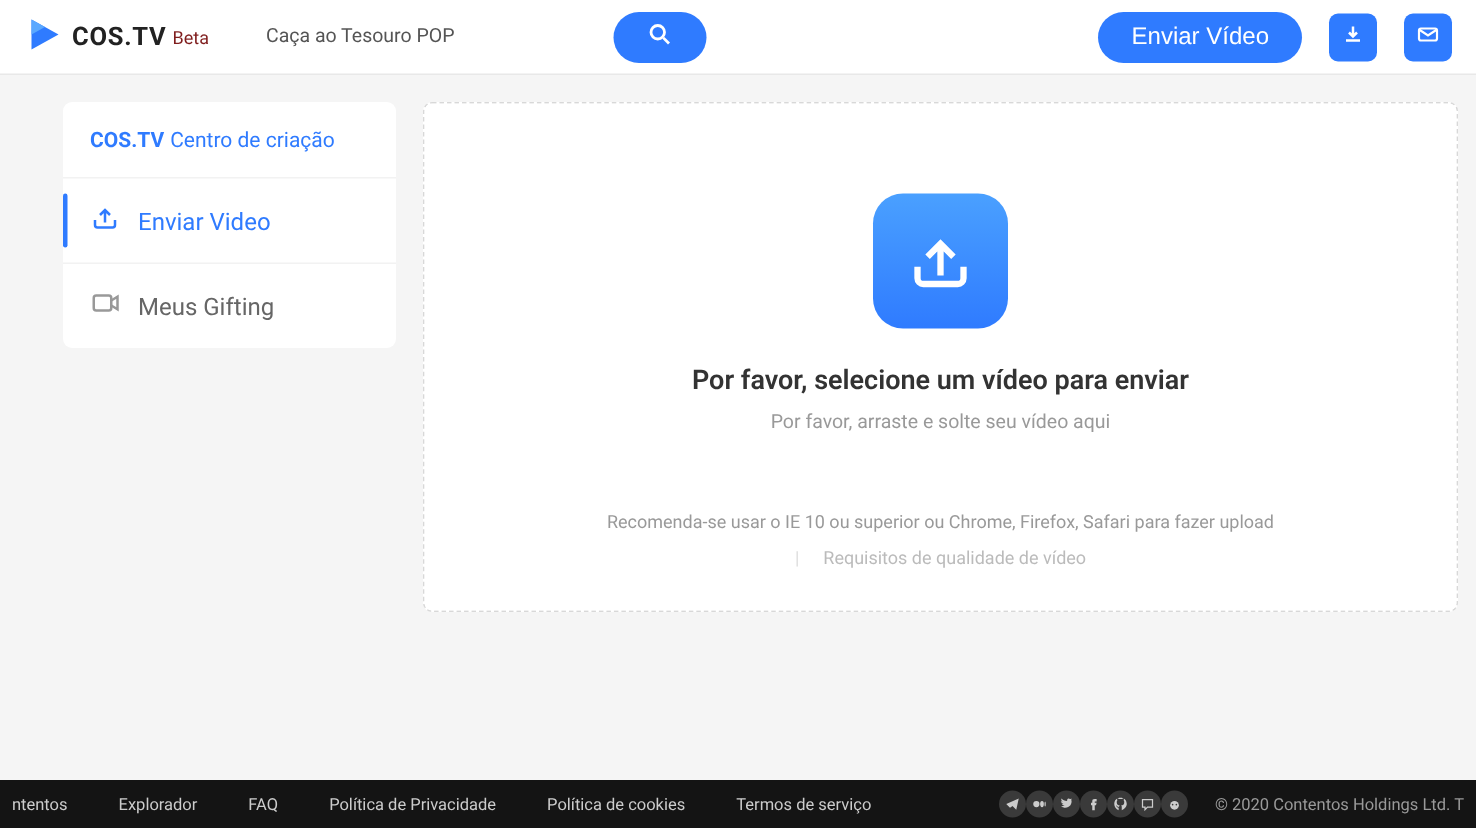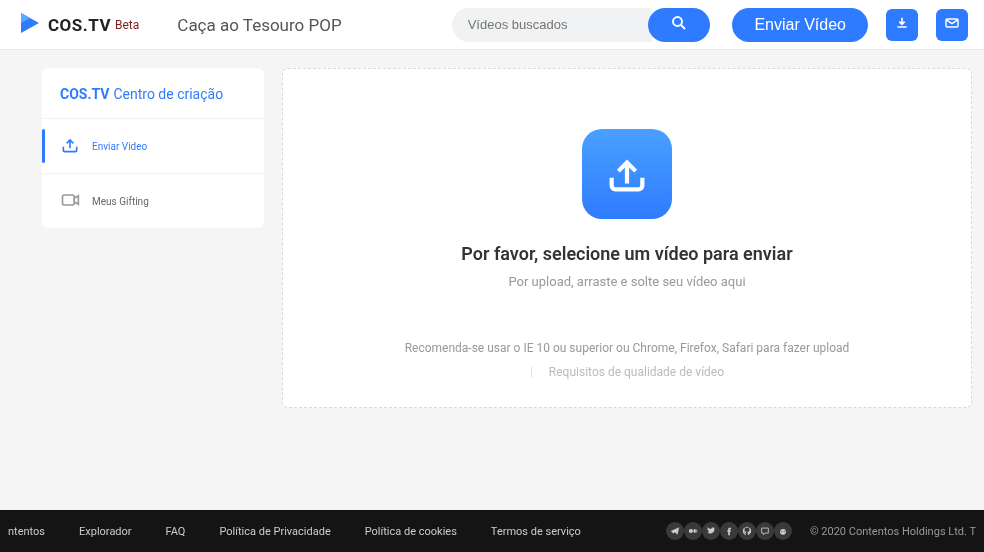--- a/index.html
+++ b/index.html
@@ -17,21 +17,21 @@
   background: #fff;
   border-bottom: 1px solid #e8e8e8;
   display: flex;
   align-items: center;
   padding: 0 16px;
 }
 .logo-group { display: flex; align-items: center; }
 .logo-icon { margin-right: 6px; }
 .logo-text { font-weight: 700; font-size: 17px; color: #222; letter-spacing: 0.5px; }
 .beta { font-size: 12px; color: #7f1d1d; margin-left: 4px; }
-.promo-link { font-size: 17px; color: #555; margin-left: 38px; cursor: pointer; }
+.promo-link { font-size: 13px; color: #555; margin-left: 38px; cursor: pointer; }
 
 .search-wrap { display: flex; align-items: center; margin-left: 110px; }
 .search-input {
   width: 200px; height: 34px;
   border: none; background: #f1f2f4;
   border-radius: 17px 0 0 17px;
   padding: 0 16px; font-size: 13px; color: #666;
   outline: none;
 }
 .search-btn {
@@ -70,21 +70,21 @@
 .sidebar-title {
   padding: 18px 18px 16px 18px;
   font-size: 14px; color: #2f7bff; font-weight: 600;
   display: flex; align-items: baseline; gap: 4px;
 }
 .sidebar-title-brand { font-weight: 700; }
 .sidebar-title-sub { font-weight: 400; }
 .sidebar-item {
   display: flex; align-items: center;
   padding: 16px 18px; gap: 12px;
-  font-size: 10px; color: #666;
+  font-size: 16px; color: #666;
   border-top: 1px solid #f2f2f2;
   cursor: pointer; position: relative;
 }
 .sidebar-item.active { color: #2f7bff; }
 .sidebar-item.active::before {
   content: ""; position: absolute; left: 0; top: 10px; bottom: 10px;
   width: 3px; background: #2f7bff; border-radius: 2px;
 }
 .sidebar-item .chev { margin-left: auto; }
 
@@ -107,21 +107,21 @@
 .upload-title { font-size: 18px; font-weight: 600; color: #333; margin-bottom: 10px; text-align: center; }
 .upload-sub { font-size: 13px; color: #999; margin-bottom: 52px; text-align: center; }
 .upload-hint { font-size: 12px; color: #999; margin-bottom: 10px; text-align: left; }
 .upload-links { font-size: 12px; color: #bbb; display: flex; gap: 16px; align-items: center; }
 .upload-links .divider { color: #ddd; }
 .upload-link { cursor: pointer; }
 
 
 .footer {
   position: fixed; bottom: 0; left: 0; right: 0;
-  height: 42px; background: #141414;
+  height: 32px; background: #141414;
   display: flex; align-items: center;
   padding: 0 8px;
   font-size: 11px; color: #ccc;
 }
 .footer-links { display: flex; gap: 34px; }
 .footer-link { cursor: pointer; white-space: nowrap; }
 .footer-socials { margin-left: auto; display: flex; gap: 0; align-items: center; }
 .social-circle {
   width: 18px; height: 18px; border-radius: 50%;
   background: #3a3a3a; display: flex; align-items: center; justify-content: center;
@@ -140,21 +140,20 @@
         <path d="M5 3 L14 8 L5 13 Z" fill="#5aa8ff"></path>
       </svg>
     </span>
     <span class="logo-text">COS.TV</span>
     <span class="beta">Beta</span>
   </div>
 
   <span class="promo-link">Caça ao Tesouro POP</span>
 
   <div class="search-wrap">
-    <input class="search-input" placeholder="Vídeos buscados" style="">
     <button class="search-btn">
       <span>
         <svg width="18" height="18" viewBox="0 0 24 24" fill="none" stroke="#fff" stroke-width="2.5">
           <circle cx="10" cy="10" r="6"></circle>
             <line x1="15" y1="15" x2="20" y2="20"></line>
         </svg>
       </span>
     </button>
   </div>
 
@@ -209,21 +208,21 @@
   </div>
 
   <div class="content">
     <div class="upload-icon-wrap">
       <svg width="46" height="46" viewBox="0 0 24 24" fill="none" stroke="#fff" stroke-width="2.2">
         <path d="M12 17 L12 6 M7.5 10.5 L12 6 L16.5 10.5"></path>
         <path d="M4 14 v4 a2 2 0 0 0 2 2 h12 a2 2 0 0 0 2 -2 v-4"></path>
       </svg>
     </div>
     <div class="upload-title">Por favor, selecione um vídeo para enviar</div>
-    <div class="upload-sub">Por upload, arraste e solte seu vídeo aqui</div>
+    <div class="upload-sub">Por favor, arraste e solte seu vídeo aqui</div>
     <div class="upload-hint">Recomenda-se usar o IE 10 ou superior ou Chrome, Firefox, Safari para fazer upload</div>
     <div class="upload-links">
       <span class="divider">|</span>
       <span class="upload-link">Requisitos de qualidade de vídeo</span>
     </div>
   </div>
 
 </div>
 
 <div class="footer">

